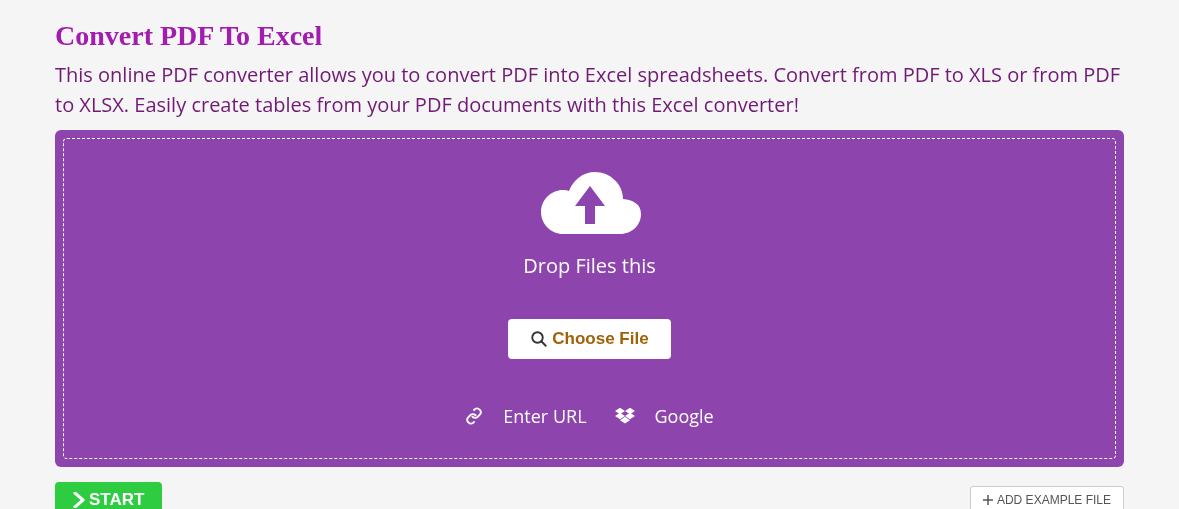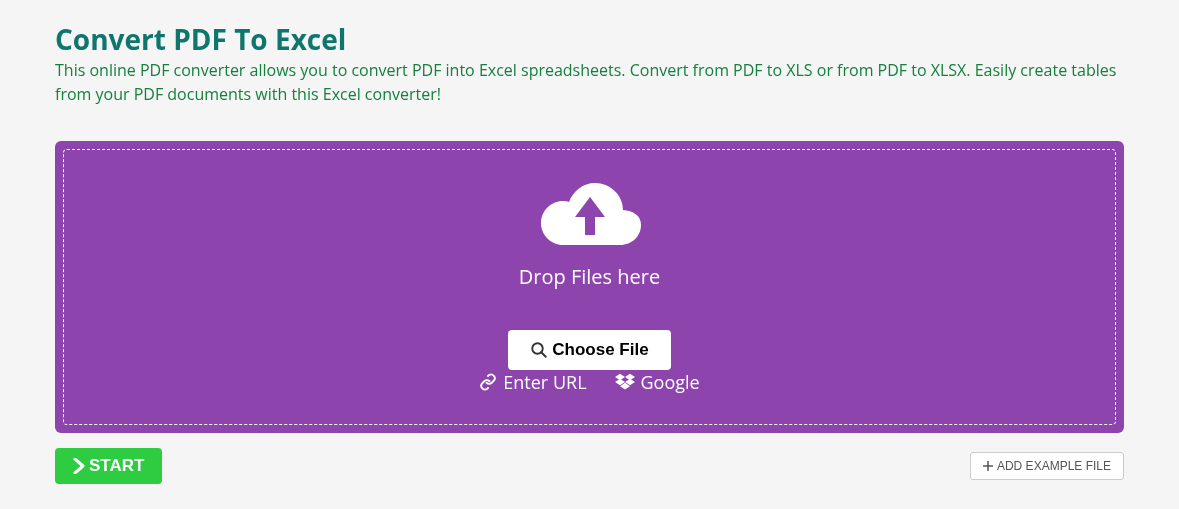--- a/index.html
+++ b/index.html
@@ -9,27 +9,29 @@
     }
     body {
       font-family: "Open Sans", "Segoe UI", Arial, sans-serif;
       background: #f5f5f5;
       padding: 20px 55px;
       width: 1179px;
     }
     .page-title {
       font-size: 28px;
       font-weight: 700;
-      color: #0f766e;
+      color: #a21caf;
+      margin-bottom: 8px;
+      font-family: Liberation Serif, serif;
     }
     .page-description {
-      font-size: 16px;
-      color: #15803d;
+      font-size: 20px;
+      color: #701a75;
       line-height: 1.5;
-      margin-bottom: 35px;
+      margin-bottom: 10px;
     }
     .dropzone {
       background: #8E44AD;
       border-radius: 6px;
       padding: 8px;
       margin-bottom: 15px;
     }
     .dropzone-inner {
       border: 1px dashed #fff;
       border-radius: 4px;
@@ -44,38 +46,39 @@
     .drop-label {
       font-size: 20px;
       color: #fff;
       margin-bottom: 40px;
     }
     .choose-file-btn {
       display: inline-flex;
       align-items: center;
       gap: 4px;
       background: #fff;
-      color: #000000;
+      color: #a16207;
       border: none;
       border-radius: 4px;
       padding: 10px 22px;
       font-size: 17px;
       font-weight: 600;
       cursor: pointer;
+      margin-bottom: 45px;
     }
     .source-options {
       display: flex;
       justify-content: center;
       gap: 28px;
       font-size: 18px;
     }
     .source-option {
       display: inline-flex;
       align-items: center;
-      gap: 6px;
+      gap: 20px;
       color: #fff;
       cursor: pointer;
     }
     .bottom-bar {
       display: flex;
       justify-content: space-between;
       align-items: center;
     }
     .start-btn {
       display: inline-flex;
@@ -113,21 +116,21 @@
 
 <h1 class="page-title">Convert PDF To Excel</h1>
 <p class="page-description">This online PDF converter allows you to convert PDF into Excel spreadsheets. Convert from PDF to XLS or from PDF to XLSX. Easily create tables from your PDF documents with this Excel converter!</p>
 
 <div class="dropzone">
   <div class="dropzone-inner">
     <svg class="cloud-icon" width="110" height="80" viewBox="0 0 110 80">
       <path d="M 88 35 C 88 20 75 8 60 8 C 48 8 38 16 34 27 C 32 26 30 26 28 26 C 16 26 6 36 6 48 C 6 60 16 70 28 70 L 85 70 C 97 70 106 61 106 50 C 106 40 98 36 88 35 Z" fill="#fff"></path>
       <path d="M 55 22 L 40 42 L 50 42 L 50 60 L 60 60 L 60 42 L 70 42 Z" fill="#8E44AD"></path>
     </svg>
-    <div class="drop-label">Drop Files here</div>
+    <div class="drop-label">Drop Files this</div>
     
     <button class="choose-file-btn">
       <svg class="icon-inline" width="18" height="18" viewBox="0 0 24 24">
         <circle cx="10" cy="10" r="7" fill="none" stroke="#333" stroke-width="2.5"></circle>
         <line x1="15" y1="15" x2="21" y2="21" stroke="#333" stroke-width="2.5" stroke-linecap="round"></line>
       </svg>
       <span>Choose File</span>
     </button>
     
     <div class="source-options">

